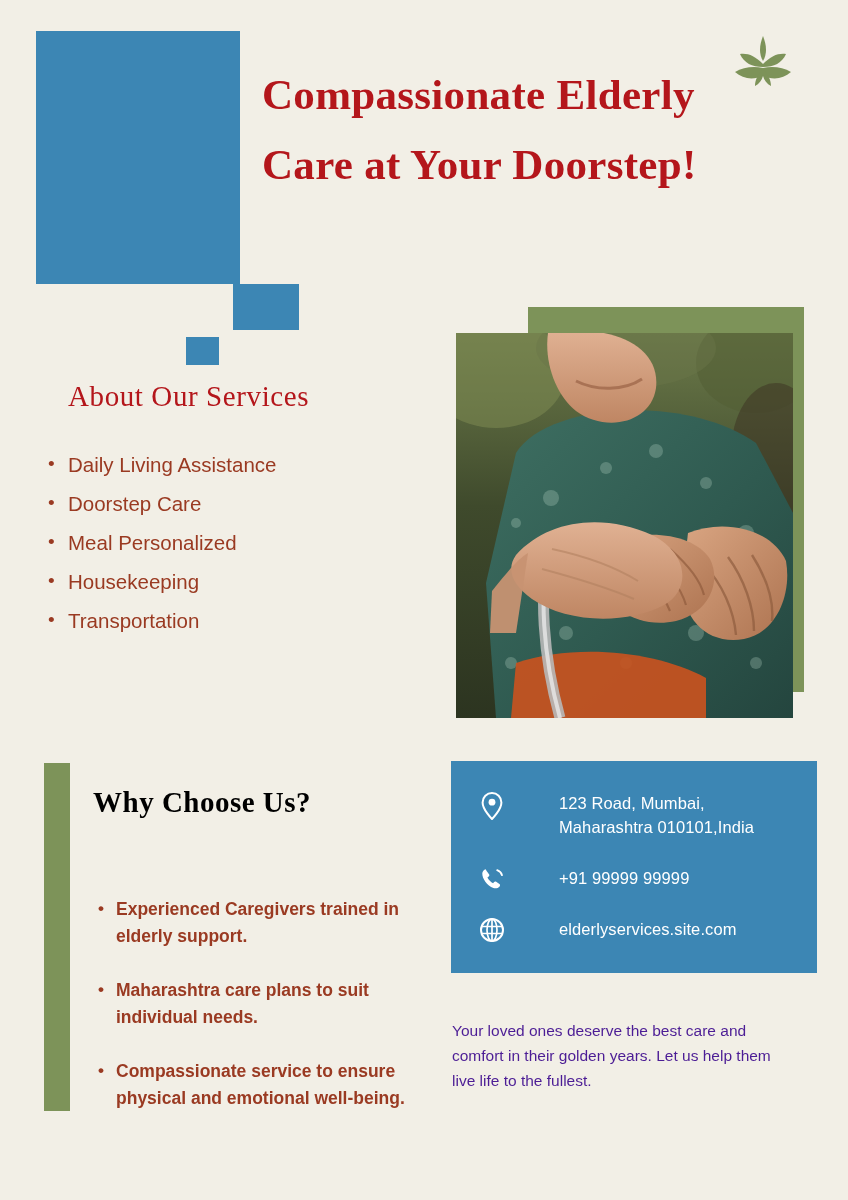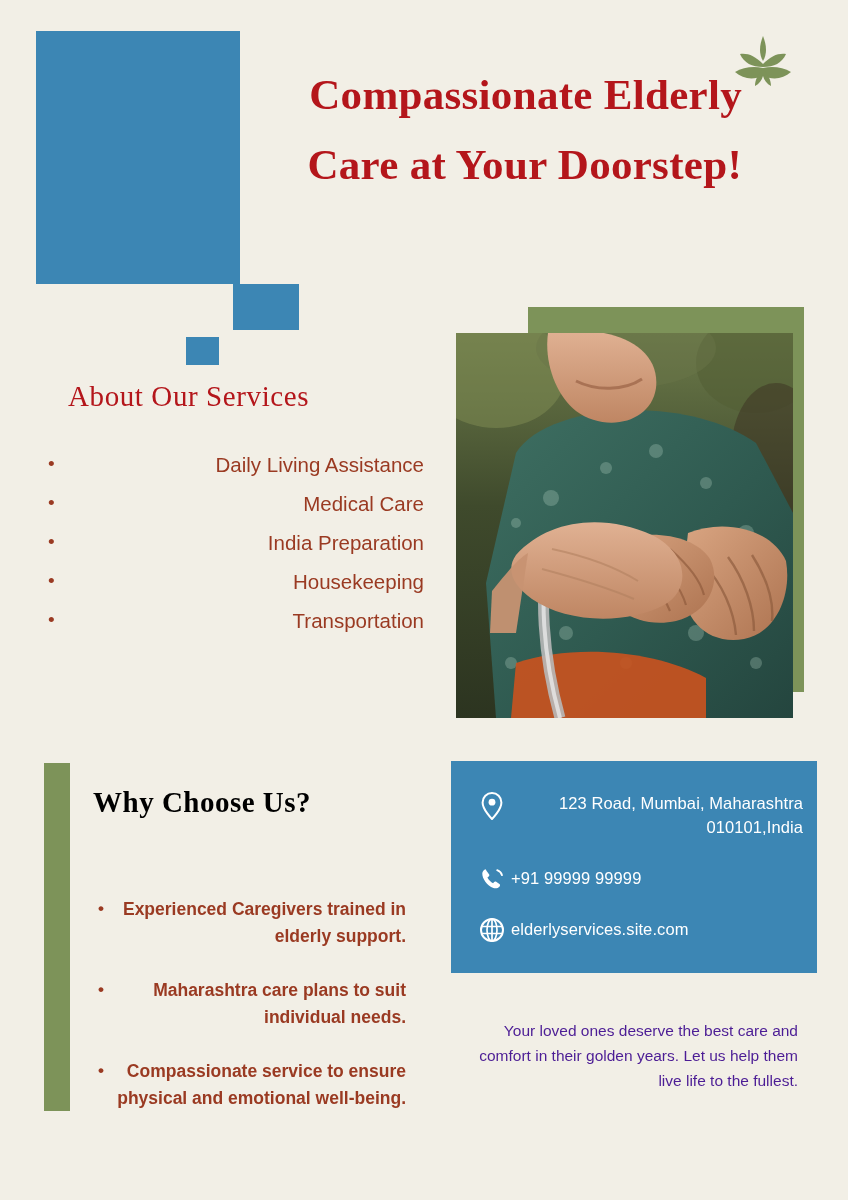--- a/index.html
+++ b/index.html
@@ -10,21 +10,20 @@
     background: #f2efe6;
     font-family: "Liberation Sans", sans-serif;
     position: relative;
     overflow: hidden;
   }
 
   .poster {
     position: absolute;
     inset: 0;
     background: #f2efe6;
-    text-align: right;
   }
 
   
   .blue-big {
     position: absolute;
     left: 36px; top: 31px;
     width: 204px; height: 253px;
     background: #3c86b4;
   }
   .blue-mid {
@@ -152,20 +151,21 @@
     position: absolute;
     left: 451px; top: 761px;
     width: 366px; height: 212px;
     background: #3c86b4;
   }
   .contact-row {
     position: absolute;
     display: flex;
     align-items: flex-start;
     color: #ffffff;
+    gap: 48px;
   }
   .contact-row .ic {
     width: 38px;
     flex: 0 0 38px;
     display: flex;
     justify-content: center;
     align-items: flex-start;
     padding-top: 1px;
   }
   .contact-row .txt {
@@ -206,22 +206,22 @@
       <path d="M33 34 C42 32 53 33 61 38 C53 45 42 47 33 41 Z" fill="#7d9359"></path>
       <path d="M33 36 C28 40 25 46 25 52 C29 50 32 46 33 42 C34 46 37 50 41 52 C41 46 38 40 33 36 Z" fill="#7d9359"></path>
     </svg>
   </div>
 
   <h1 class="headline">Compassionate Elderly Care at Your Doorstep!</h1>
 
   <h2 class="about-title">About Our Services</h2>
   <ul class="services-list">
     <li>Daily Living Assistance</li>
-    <li>Medical Care</li>
-    <li>India Preparation</li>
+    <li>Doorstep Care</li>
+    <li>Meal Personalized</li>
     <li>Housekeeping</li>
     <li>Transportation</li>
   </ul>
 
   <div class="photo-frame"></div>
   <div class="photo">
     <svg viewBox="0 0 337 385" xmlns="http://www.w3.org/2000/svg" preserveAspectRatio="xMidYMid slice">
       <defs>
         <linearGradient id="bgg" x1="0" y1="0" x2="0" y2="1">
           <stop offset="0%" stop-color="#6c7a4a"></stop>

